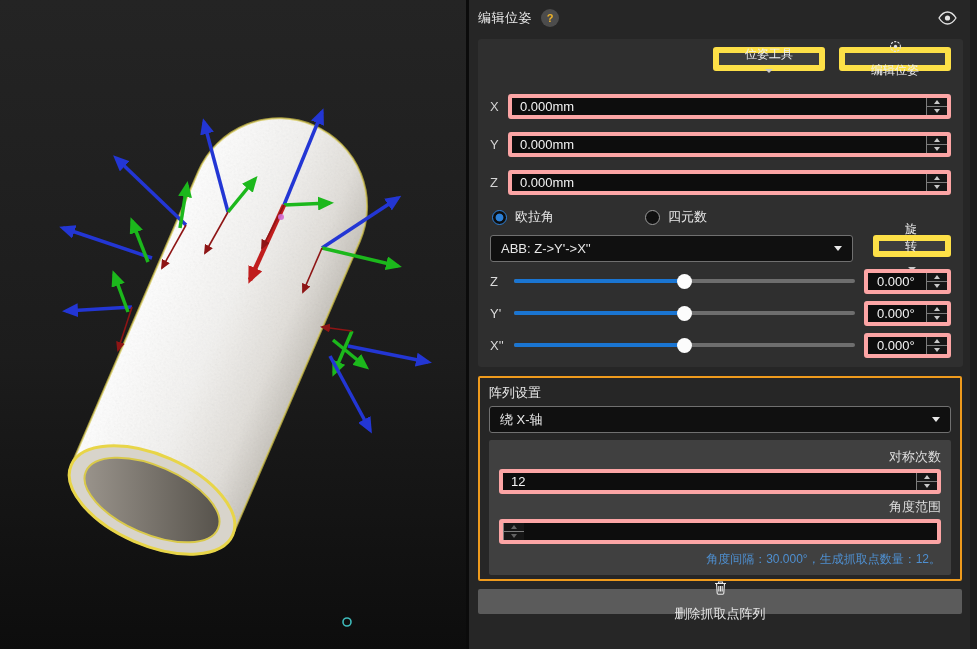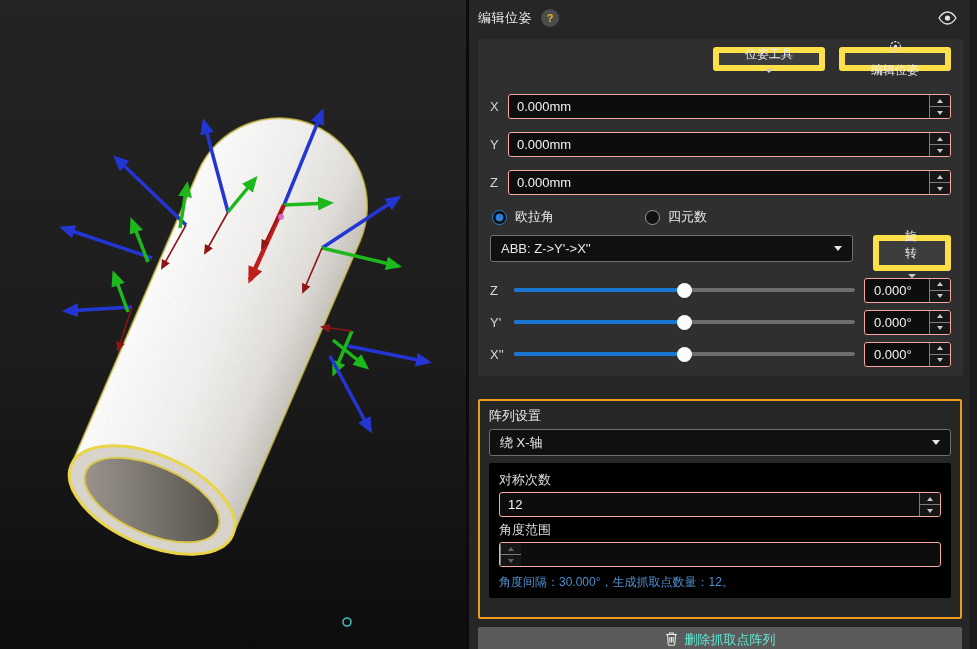--- a/index.html
+++ b/index.html
@@ -31,63 +31,63 @@
   .btn { display:flex; align-items:center; justify-content:center; gap:6px; height:24px; padding:0 26px;
     background:#3d3d3d; border:6px solid #fde047; border-radius:3px; color:#f0f0f0; font-size:12px; cursor:default;flex-direction:column; }
   .caret-sm { width:0; height:0; border-left:4px solid transparent; border-right:4px solid transparent; border-top:4.5px solid #c9c9c9; }
   .caret-w  { width:0; height:0; border-left:4.5px solid transparent; border-right:4.5px solid transparent; border-top:5.5px solid #e8e8e8; }
   .btn .sep { width:1px; height:14px; background:#6b6b6b; margin-left:2px; }
 
   .fields { margin-top:23px; }
   .field-row { display:flex; align-items:center; margin-bottom:13px; }
   .field-row .axis-lbl { width:18px; color:#d4d4d4; }
   .spinbox { display:flex; align-items:stretch; height:25px; flex:1; background:#0d0d0d;
-    border:1px solid #fca5a5; border-radius:3px; overflow:hidden; }
+    border:4px solid #fca5a5; border-radius:3px; overflow:hidden; }
   .spinbox .val { flex:1; display:flex; align-items:center; padding-left:8px; color:#f4f4f4; }
   .spinner { width:21px; display:flex; flex-direction:column; border-left:1px solid #7c7c7c; background:#161616; }
   .spinner .half { flex:1; display:flex; align-items:center; justify-content:center; }
   .spinner .half.up { border-bottom:1px solid #7c7c7c; }
   .tri-up { width:0; height:0; border-left:3.5px solid transparent; border-right:3.5px solid transparent; border-bottom:4.5px solid #c9c9c9; }
   .tri-dn { width:0; height:0; border-left:3.5px solid transparent; border-right:3.5px solid transparent; border-top:4.5px solid #c9c9c9; }
   .dim .tri-up { border-bottom-color:#646464; } .dim .tri-dn { border-top-color:#646464; }
 
   .radio-row { display:flex; margin-top:12px; padding-left:2px; }
   .radio-item { display:flex; align-items:center; gap:8px; width:153px; color:#e8e8e8; }
   .radio { width:15px; height:15px; border-radius:50%; border:1.5px solid #9c9c9c; background:#101010; }
   .radio.on { border-color:#2b7fd6; background:radial-gradient(circle,#2b7fd6 0 3.5px,#0d0d0d 4.3px); }
 
   .conv-row { display:flex; margin-top:9px; gap:9px; }
   .dropdown { display:flex; align-items:center; height:27px; background:#101010;
     border:1px solid #707070; border-radius:3px; padding:0 10px; color:#e8e8e8; }
   .dropdown .caret-w { margin-left:auto; }
   .dropdown.grow { flex:1; }
-  .btn-rotate { width:78px; height:36px;margin-left:11px; }
+  .btn-rotate { width:78px; height:22px;margin-left:11px; }
 
   .sliders { margin-top:11px; }
   .slider-row { display:flex; align-items:center; height:16px; margin-bottom:16px; }
   .slider-row:last-child { margin-bottom:0; }
   .slider-row .s-lbl { width:24px; color:#dadada; }
   .slider { flex:1; position:relative; height:16px; margin-right:9px; }
   .track { position:absolute; left:0; right:0; top:6px; height:4px; background:#6e6e6e; border-radius:2px; }
   .track-fill { position:absolute; left:0; top:6px; height:4px; background:#1a75d2; border-radius:2px; }
   .knob { position:absolute; top:0.5px; width:15px; height:15px; margin-left:-7.5px; border-radius:50%; background:#fcfcfc; }
   .value-box { width:87px; flex:none; }
   .value-box .val { padding-left:9px; }
 
-  .array-group { margin:23px 1px 0 0; border:2px solid #ef9b1d; border-radius:2px; background:#262626; padding:6px 9px 19px 9px; }
+  .array-group { margin:9px 1px 0 0; border:2px solid #ef9b1d; border-radius:2px; background:#262626; padding:6px 9px 4px 9px; }
   .ag-title { color:#e9e9e9; height:17px; }
   .ag-dd { margin-top:5px; }
-  .array-inner { margin-top:7px; background:#000000; border-radius:2px; padding:4px 10px 8px 10px; }
+  .array-inner { margin-top:7px; background:#404040; border-radius:2px; padding:4px 10px 8px 10px;text-align:right; }
   .ai-label { height:17px; margin-top:4px; color:#dedede; }
   .ai-spin { margin-top:4px; display:flex; }
   .ai-spin .spinbox { flex:1; }
   .info-text { margin-top:7px; height:16px; color:#4e8fd0; font-size:12px; }
 
-  .delete-btn { margin:8px 1px 0 0; height:25px; background:#5b5b5b; border-radius:2px; color:#5eead4;
-    display:flex; align-items:center; justify-content:center; gap:7px; cursor:default; }
+  .delete-btn { margin:8px 1px 0 0; height:25px; background:#5b5b5b; border-radius:2px; color:#e5e5e5;
+    display:flex; align-items:center; justify-content:center; gap:7px; cursor:default;flex-direction:column; }
 </style>
 </head>
 <body>
 
 <div class="app">
 
   <div class="viewport">
     <svg width="466" height="649" viewBox="0 0 466 649">
       <defs>
         <linearGradient id="bgGrad" x1="0" y1="0" x2="0" y2="1">

